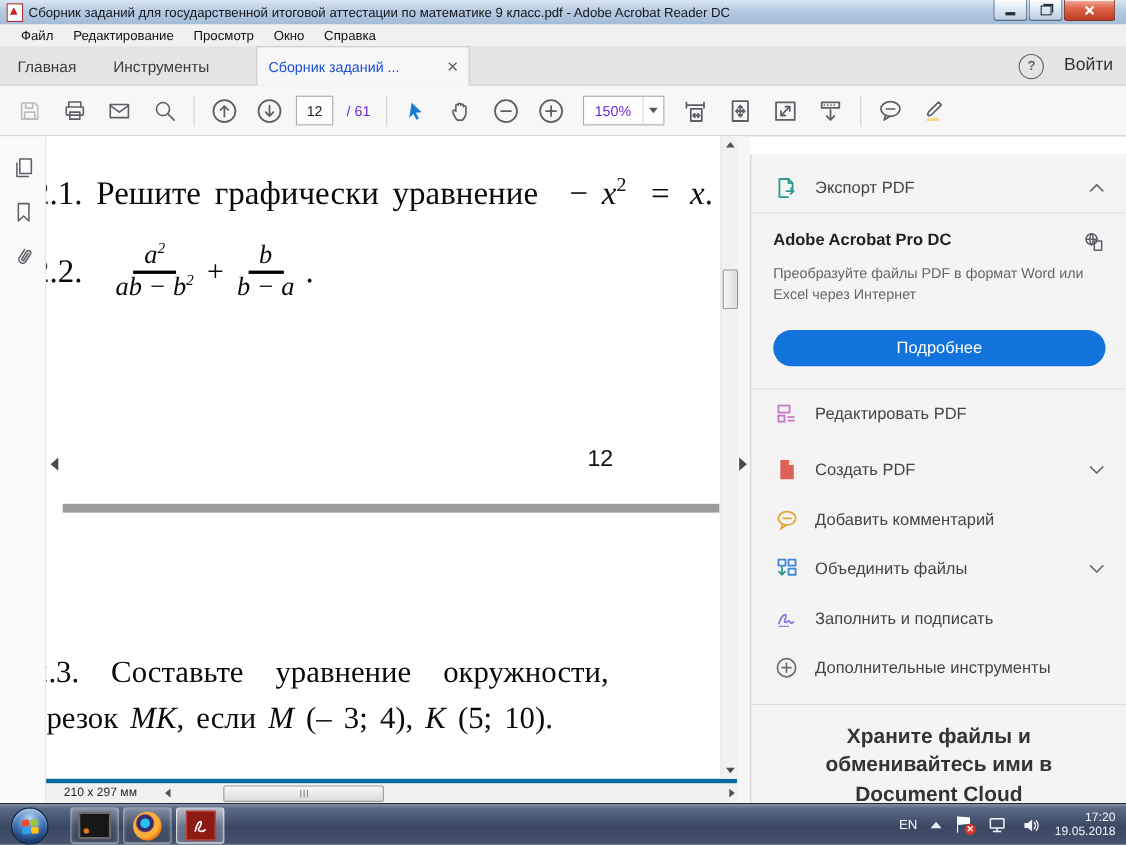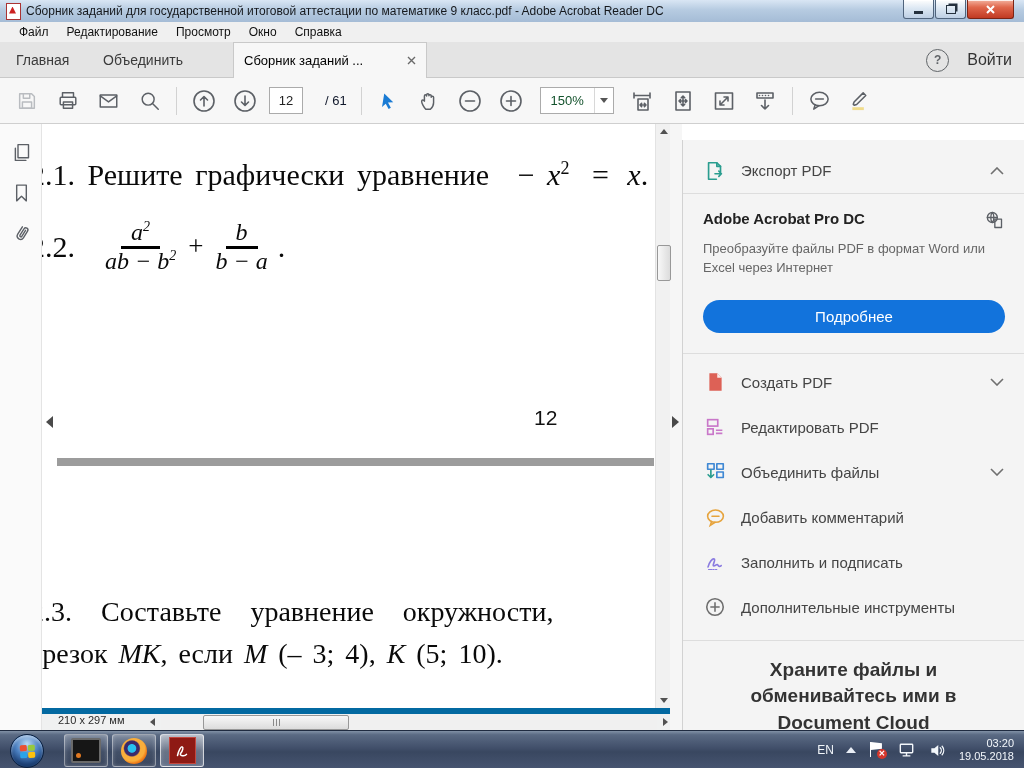--- a/index.html
+++ b/index.html
@@ -28,34 +28,34 @@
   .glyph-rest{width:8px;height:7px;border:1.5px solid #25313e;background:transparent;box-shadow:2px -2px 0 -0.5px #25313e}
   
   #menubar{left:0;top:22px;width:1024px;height:20px;background:#f0f0f0;display:flex;align-items:flex-start;
     font-size:12px;color:#111;padding-left:10px;box-sizing:border-box}
   .menu-item{padding:0 9px;line-height:20px}
   
   #tabstrip{left:0;top:42px;width:1024px;height:36px;background:#e4e4e4;border-bottom:1px solid #c9c9c9;box-sizing:border-box}
   .navtab{position:absolute;top:0;height:36px;line-height:36px;font-size:14px;color:#3b3b3b;padding:0 6px}
   #doctab{position:absolute;left:233px;top:0;width:194px;height:36px;background:#f7f7f7;
     border:1px solid #c9c9c9;border-bottom:none;box-sizing:border-box;display:flex;align-items:center;
-    font-size:13px;color:#000000;padding:0 10px}
+    font-size:13px;color:#1d4ed8;padding:0 10px}
   #tab-right{position:absolute;right:12px;top:0;height:36px;display:flex;align-items:center;gap:18px}
   #help-circ{width:21px;height:21px;border:1.5px solid #606468;border-radius:50%;display:flex;align-items:center;
     justify-content:center;font-size:12px;font-weight:bold;color:#606468}
   
   #toolbar{left:0;top:78px;width:1024px;height:46px;background:#f7f7f7;border-bottom:1px solid #cfcfcf;
     box-sizing:border-box;display:flex;align-items:center;padding-left:6px}
   .tb{width:41px;height:36px;display:flex;align-items:center;justify-content:center;flex:none}
   .tsep{width:1px;height:28px;background:#d2d2d2;margin:0 6px;flex:none}
   #pagebox{width:32px;height:25px;border:1px solid #ababab;background:#fff;font-size:13px;color:#222;
     display:flex;align-items:center;justify-content:center;flex:none;margin:0 4px}
-  #pagecount{font-size:13px;color:#0f172a;margin:0 8px 0 18px;flex:none}
+  #pagecount{font-size:13px;color:#6d28d9;margin:0 8px 0 8px;flex:none}
   #zoombox{width:72px;height:25px;border:1px solid #ababab;background:#fff;display:flex;align-items:center;
-    flex:none;margin:0 8px;font-size:13px;color:#14532d}
+    flex:none;margin:0 8px;font-size:13px;color:#6d28d9}
   #zoombox .zval{flex:1;text-align:center}
   #zoombox .caret{width:18px;height:100%;border-left:1px solid #d8d8d8;display:flex;align-items:center;justify-content:center}
   .tri-down{width:0;height:0;border-left:4px solid transparent;border-right:4px solid transparent;border-top:5px solid #555}
   
   #sidebar{left:0;top:124px;width:42px;height:606px;background:#fafafa;border-right:1px solid #e4e4e4;box-sizing:border-box}
   .sb-ico{position:absolute;left:11px}
   #docarea{left:42px;top:124px;width:640px;height:606px;background:#f6f6f6}
   #pagewhite{position:absolute;left:0;top:0;right:12px;bottom:22px;background:#fff;overflow:hidden}
   .docline{position:absolute;white-space:nowrap;font-family:"Liberation Serif",serif;color:#0a0a0a}
   #p21{top:34px;left:-12px;font-size:30px;word-spacing:5px}
@@ -74,22 +74,22 @@
   #nav-right{right:3px;border-top:6px solid transparent;border-bottom:6px solid transparent;border-left:7px solid #4a4a4a}
   
   #vscroll{position:absolute;right:12px;top:0;bottom:22px;width:15px;background:#f1f1f1;border-left:1px solid #e3e3e3;box-sizing:border-box;z-index:4}
   .sbtn{position:absolute;left:0;width:15px;height:15px;display:flex;align-items:center;justify-content:center}
   .tri-u{width:0;height:0;border-left:4px solid transparent;border-right:4px solid transparent;border-bottom:5px solid #515151}
   .tri-d{width:0;height:0;border-left:4px solid transparent;border-right:4px solid transparent;border-top:5px solid #515151}
   .tri-l{width:0;height:0;border-top:4px solid transparent;border-bottom:4px solid transparent;border-right:5px solid #515151}
   .tri-r{width:0;height:0;border-top:4px solid transparent;border-bottom:4px solid transparent;border-left:5px solid #515151}
   #vthumb{position:absolute;left:1px;top:121px;width:12px;height:34px;background:linear-gradient(90deg,#f8f8f8,#dcdcdc);
     border:1px solid #989898;border-radius:2px}
-  #statusrow{position:absolute;left:0;right:12px;bottom:0;height:22px;background:#f0f1f1;border-top:6px solid #0369a1;
-    box-sizing:border-box;display:flex;}
+  #statusrow{position:absolute;left:0;right:12px;bottom:0;height:22px;background:#f0f1f1;border-top:4px solid #0369a1;
+    box-sizing:border-box;display:flex;align-items:center}
   #pagesize{font-size:11px;color:#2b2b2b;margin-left:16px;width:92px}
   #hscroll{position:relative;flex:1;height:16px;margin-right:2px;display:flex;align-items:center}
   #htrack{flex:1;height:15px;background:#f0f0f0;position:relative}
   #hthumb{position:absolute;left:42px;top:0;width:146px;height:15px;background:linear-gradient(#f8f8f8,#dcdcdc);
     border:1px solid #989898;border-radius:2px;box-sizing:border-box;display:flex;align-items:center;justify-content:center;gap:2px}
   #hthumb i{display:block;width:1px;height:7px;background:#8a8a8a}
   
   #panel{left:682px;top:140px;width:342px;height:606px;background:#f4f4f4;border-left:1px solid #d2d2d2;box-sizing:border-box;overflow:hidden}
   .prow{display:flex;align-items:center;height:45px;padding:0 20px;font-size:15px;color:#454545}
   .prow .picon{width:24px;margin-right:14px;display:flex;justify-content:center}
@@ -157,21 +157,21 @@
 <div id="menubar" class="abs">
   <span class="menu-item">Файл</span>
   <span class="menu-item">Редактирование</span>
   <span class="menu-item">Просмотр</span>
   <span class="menu-item">Окно</span>
   <span class="menu-item">Справка</span>
 </div>
 
 <div id="tabstrip" class="abs">
   <span class="navtab" style="left:10px">Главная</span>
-  <span class="navtab" style="left:97px">Объединить</span>
+  <span class="navtab" style="left:97px">Инструменты</span>
   <div id="doctab">
     <span style="flex:1">Сборник заданий ...</span>
     <svg width="9" height="9" viewBox="0 0 9 9">
         <path d="M1 1l7 7M8 1l-7 7" stroke="#6a6a6a" stroke-width="1.4"></path>
       </svg>
   </div>
   <div id="tab-right">
     <div id="help-circ">
         <span>?</span>
       </div>
@@ -396,65 +396,65 @@
           <circle cx="10" cy="9" r="6"></circle>
           <path d="M4 9h12M10 3c2.5 2 2.5 10 0 12-2.5-2-2.5-10 0-12z"></path>
           <rect x="13" y="11" width="8" height="10"></rect>
         </svg>
     </div>
     <div id="promo-desc">Преобразуйте файлы PDF в формат Word или Excel через Интернет</div>
     <div id="promo-btn">Подробнее</div>
   </div>
   <div class="pdivider"></div>
 
-  <div class="prow" style="margin-top:6px">
-    <span class="picon">
-      <svg width="21" height="22" viewBox="0 0 24 24">
-          <path d="M5 2h9l5 5v15H5z" fill="#dd6156"></path>
-          <path d="M14 2v5h5z" fill="#fbe9e7"></path>
-        </svg>
-    </span>
-    <span class="plabel">Создать PDF</span>
-    <svg width="14" height="8" viewBox="0 0 14 8">
-        <path d="M1 1l6 6 6-6" stroke="#707070" stroke-width="1.6" fill="none"></path>
-      </svg>
-  </div>
   <div class="prow">
     <span class="picon">
       <svg width="22" height="22" viewBox="0 0 24 24" fill="none" stroke="#c977c9" stroke-width="1.8">
           <rect x="4" y="4" width="11" height="7"></rect>
           <rect x="4" y="14" width="6" height="6"></rect>
           <path d="M13 15.5h7M13 19h7"></path>
         </svg>
     </span>
     <span class="plabel">Редактировать PDF</span>
+  </div>
+  <div class="prow" style="margin-top:6px">
+    <span class="picon">
+      <svg width="21" height="22" viewBox="0 0 24 24">
+          <path d="M5 2h9l5 5v15H5z" fill="#dd6156"></path>
+          <path d="M14 2v5h5z" fill="#fbe9e7"></path>
+        </svg>
+    </span>
+    <span class="plabel">Создать PDF</span>
+    <svg width="14" height="8" viewBox="0 0 14 8">
+        <path d="M1 1l6 6 6-6" stroke="#707070" stroke-width="1.6" fill="none"></path>
+      </svg>
+  </div>
+  <div class="prow">
+    <span class="picon">
+      <svg width="23" height="21" viewBox="0 0 24 24" fill="none" stroke="#e6a33c" stroke-width="1.8" stroke-linecap="round">
+          <ellipse cx="12" cy="10.5" rx="9" ry="7"></ellipse>
+          <path d="M7.5 16.5L6 21l5.5-3.6"></path>
+          <path d="M8 10.5h8"></path>
+        </svg>
+    </span>
+    <span class="plabel">Добавить комментарий</span>
   </div>
   <div class="prow">
     <span class="picon">
       <svg width="22" height="22" viewBox="0 0 24 24" fill="none" stroke="#3f88d4" stroke-width="1.8" stroke-linecap="round" stroke-linejoin="round">
           <rect x="4" y="3" width="7" height="6"></rect>
           <rect x="14" y="3" width="7" height="6"></rect>
           <rect x="14" y="12" width="7" height="6"></rect>
           <path d="M7.5 10v8m-3-3l3 3 3-3" stroke="#2a9d8f"></path>
         </svg>
     </span>
     <span class="plabel">Объединить файлы</span>
     <svg width="14" height="8" viewBox="0 0 14 8">
         <path d="M1 1l6 6 6-6" stroke="#707070" stroke-width="1.6" fill="none"></path>
       </svg>
-  </div>
-  <div class="prow">
-    <span class="picon">
-      <svg width="23" height="21" viewBox="0 0 24 24" fill="none" stroke="#e6a33c" stroke-width="1.8" stroke-linecap="round">
-          <ellipse cx="12" cy="10.5" rx="9" ry="7"></ellipse>
-          <path d="M7.5 16.5L6 21l5.5-3.6"></path>
-          <path d="M8 10.5h8"></path>
-        </svg>
-    </span>
-    <span class="plabel">Добавить комментарий</span>
   </div>
   <div class="prow">
     <span class="picon">
       <svg width="23" height="21" viewBox="0 0 24 24" fill="none" stroke="#8a7be0" stroke-width="1.9" stroke-linecap="round">
           <path d="M3.5 17C5 11.5 8.5 7 10.5 8s-2 6.5-1 7.6 3.2-1.4 4.4-1.3.8 2 2.6 2.1 2-1 2-1"></path>
           <path d="M4 20h4" stroke-width="1.3"></path>
           <path d="M9 20h1.5M12 20h1.5" stroke-width="1.3"></path>
         </svg>
     </span>
     <span class="plabel">Заполнить и подписать</span>
@@ -508,17 +508,17 @@
     </span>
     <svg width="19" height="17" viewBox="0 0 24 22" fill="none" stroke="#f3f7fb" stroke-width="1.8">
         <rect x="4" y="3" width="16" height="11" rx="1"></rect>
         <path d="M12 14v4M7 18h10"></path>
       </svg>
     <svg width="19" height="17" viewBox="0 0 24 22">
         <path d="M4 8v6h4l5 4V4L8 8z" fill="#f3f7fb"></path>
         <path d="M15.5 7.5a5 5 0 0 1 0 7M18 5.5a8.5 8.5 0 0 1 0 11" stroke="#f3f7fb" stroke-width="1.7" fill="none" stroke-linecap="round"></path>
       </svg>
     <div id="clock">
-      <div>03:20</div>
+      <div>17:20</div>
       <div>19.05.2018</div>
     </div>
   </div>
 </div>
 
 </body></html>

